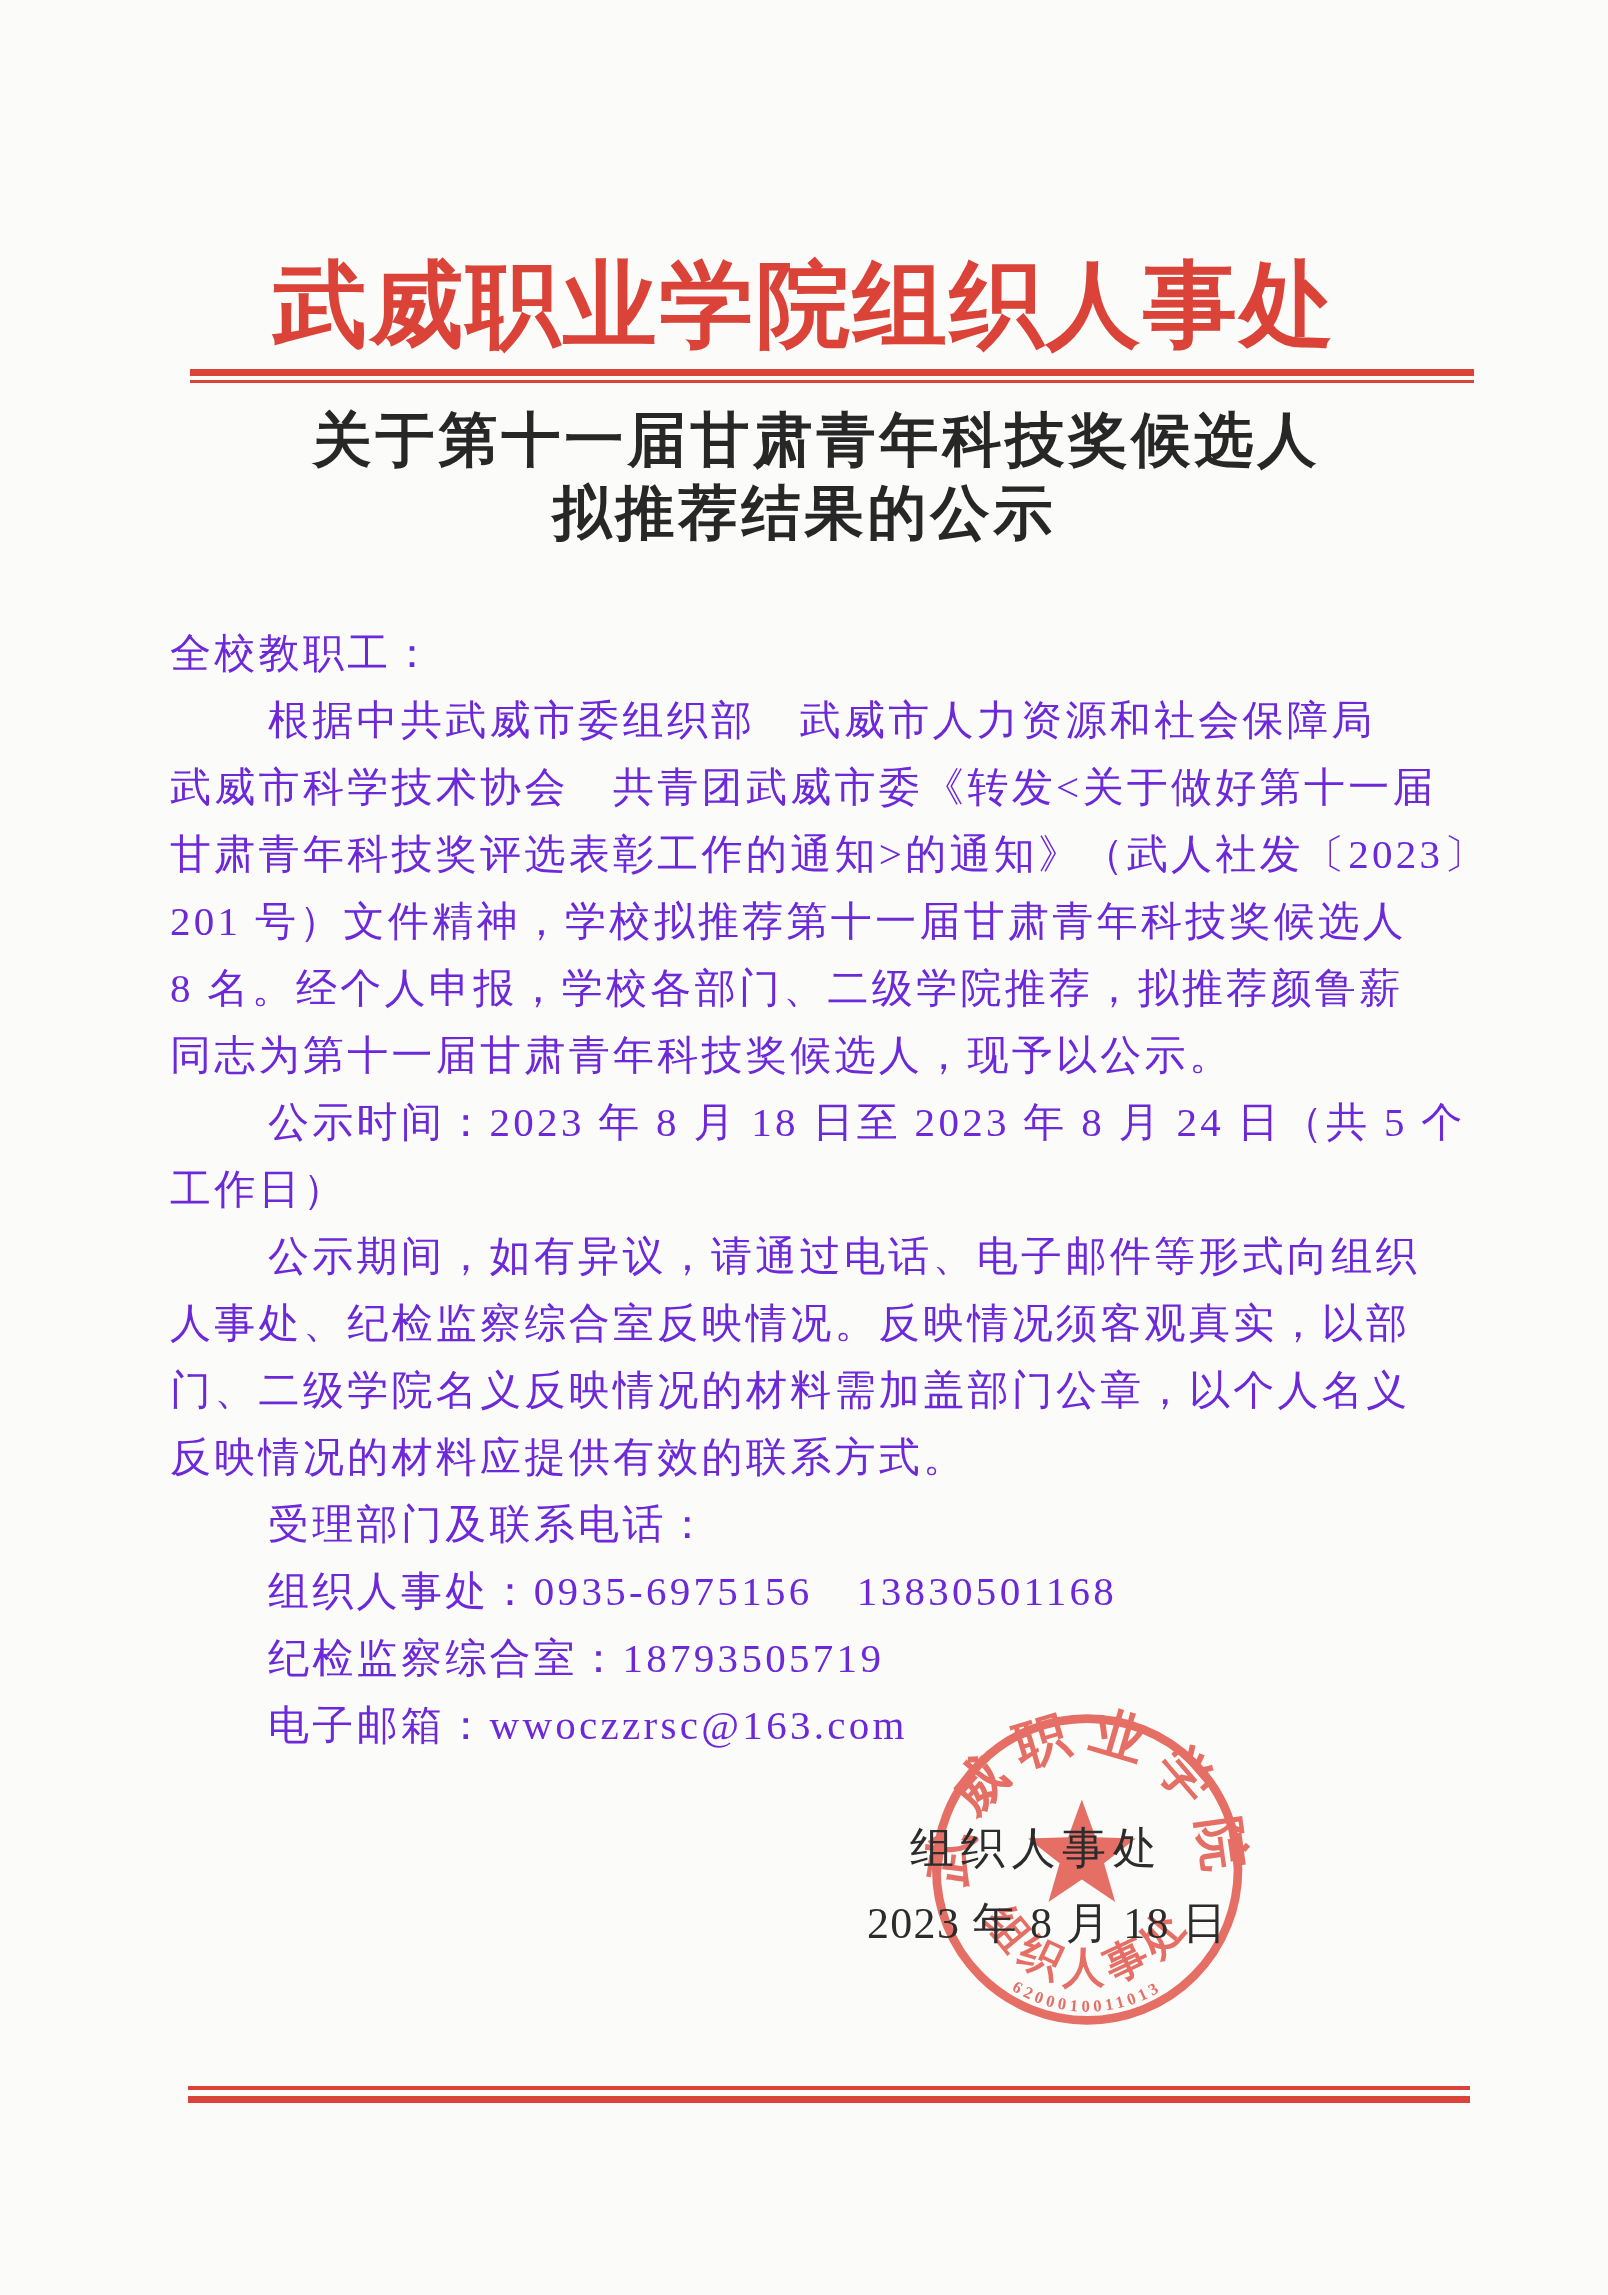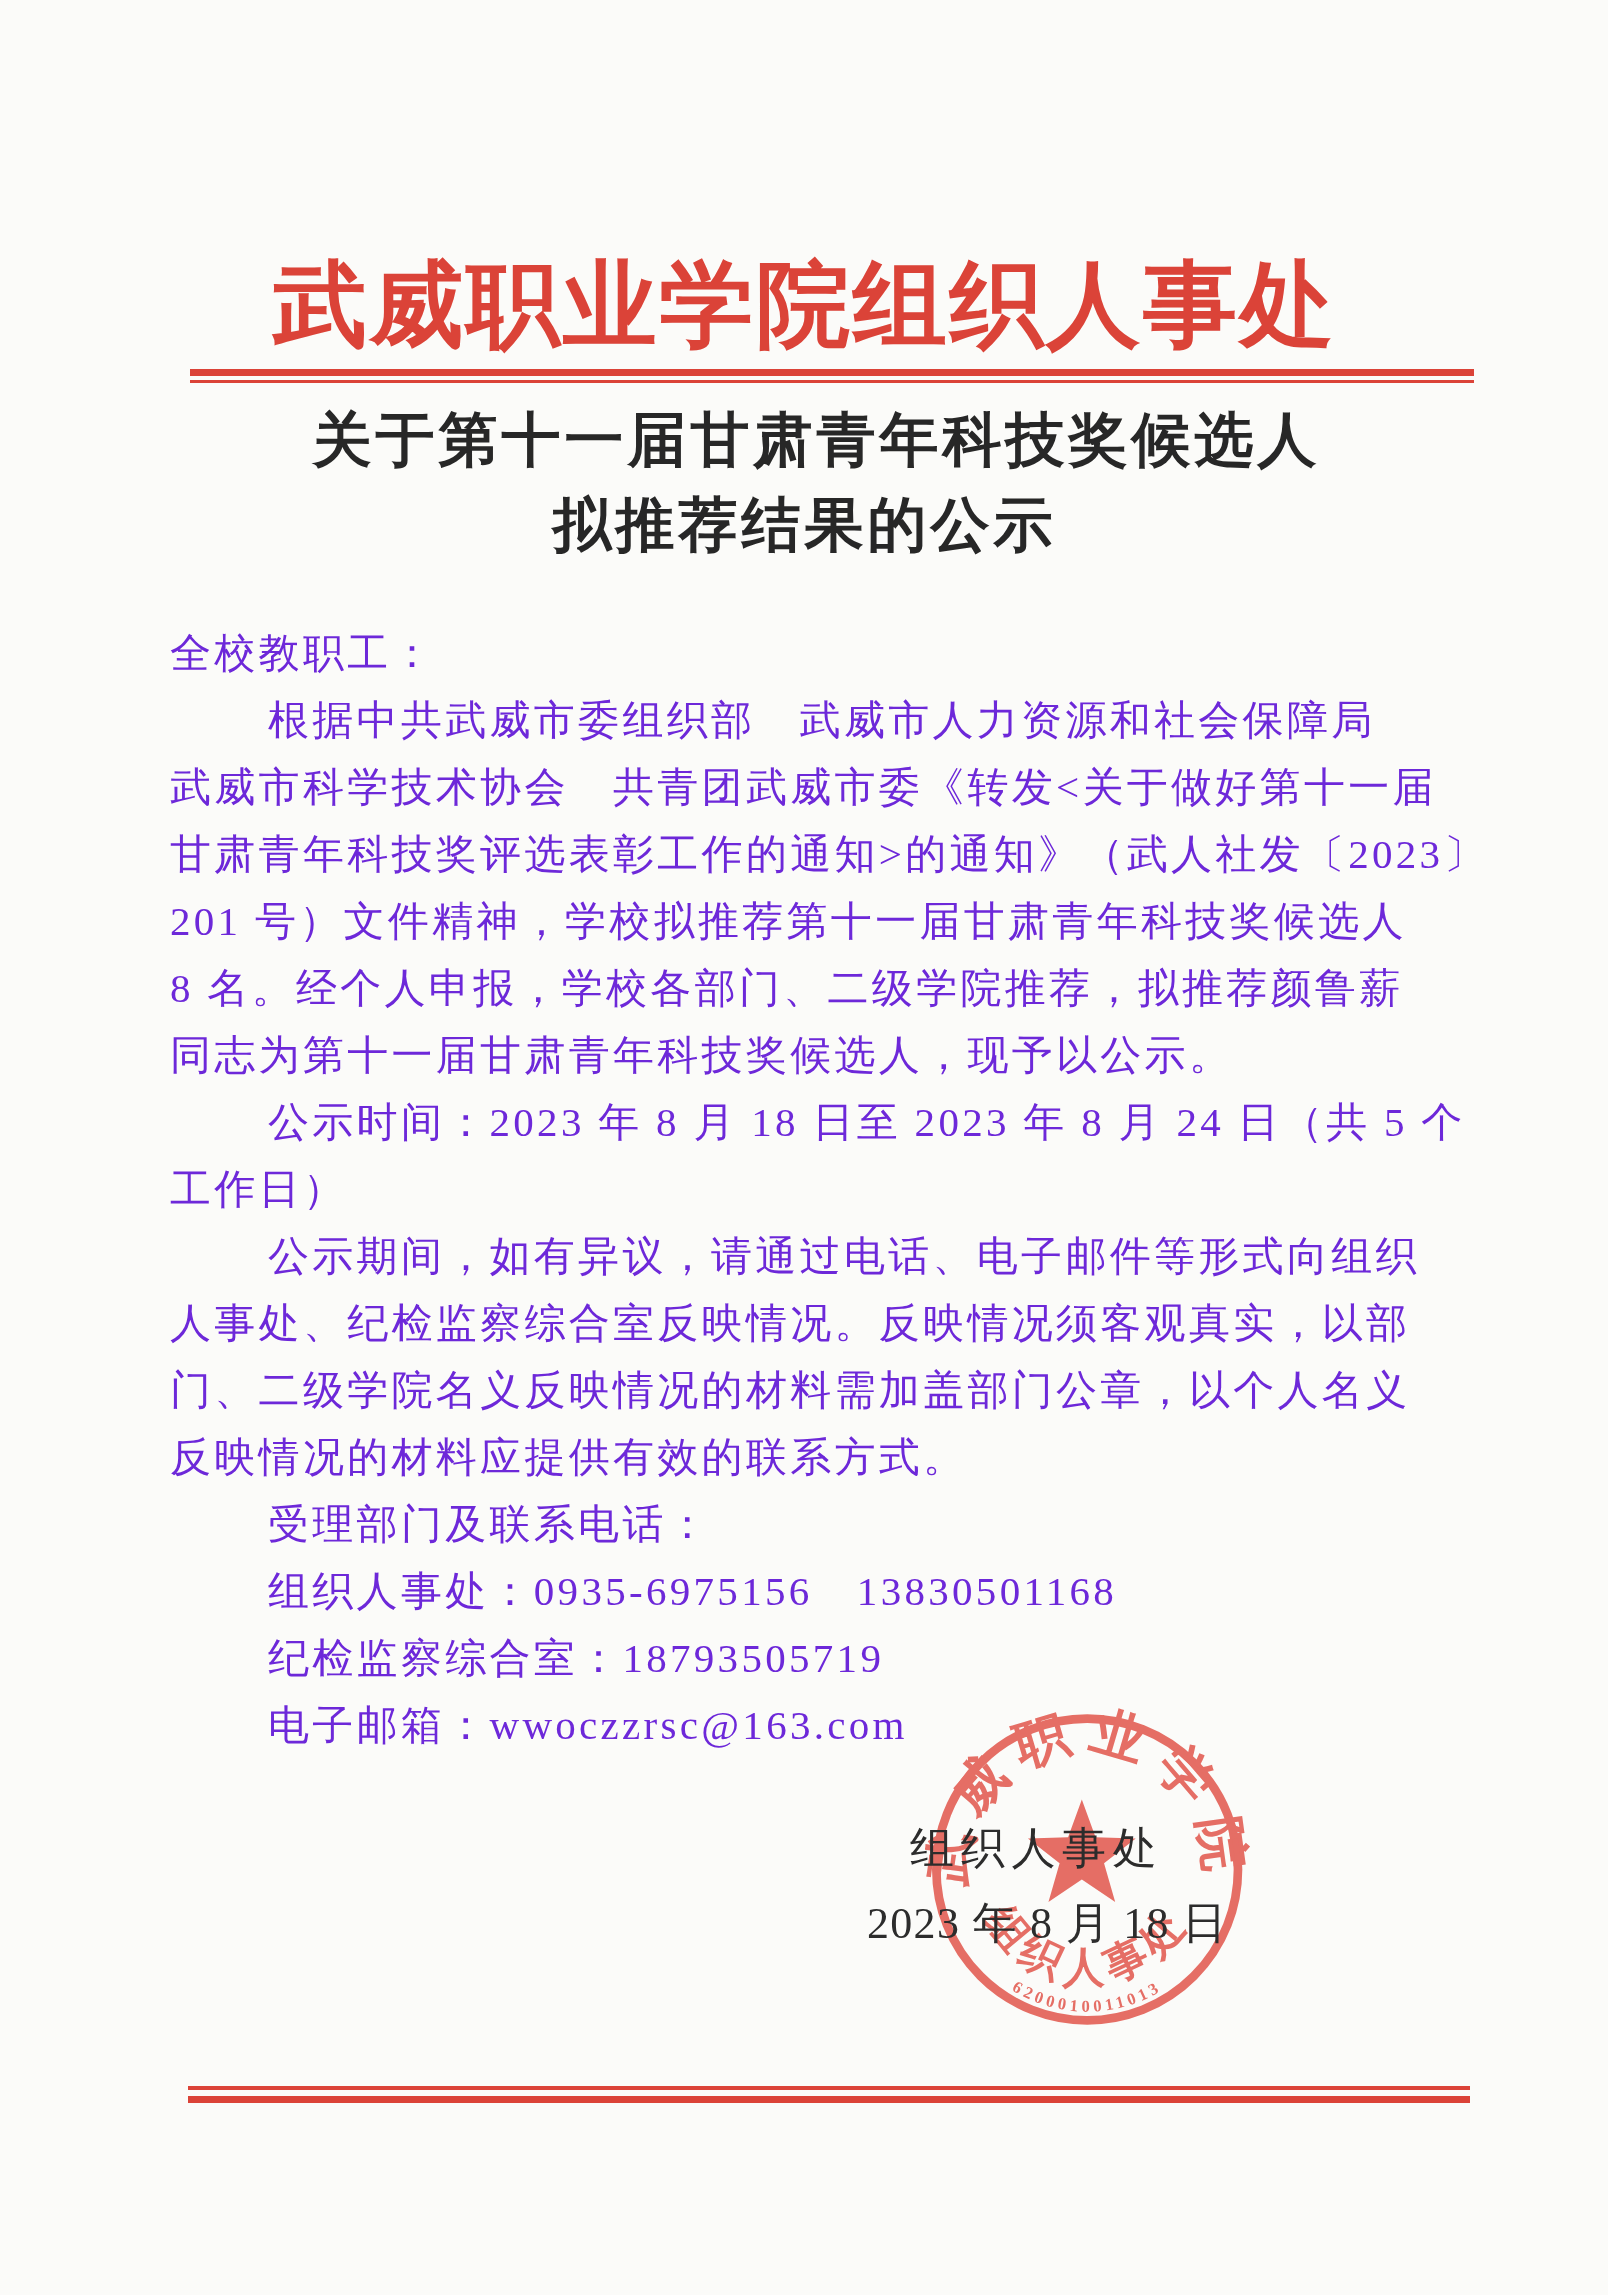--- a/index.html
+++ b/index.html
@@ -37,21 +37,21 @@
     left: 0;
     width: 100%;
     text-align: center;
     font-size: 59px;
     font-weight: bold;
     color: #272727;
     letter-spacing: 4px;
     white-space: nowrap;
   }
   .doc-title-1 { top: 401px; padding-left: 12px; }
-  .doc-title-2 { top: 486px; }
+  .doc-title-2 { top: 474px; }
 
   
   .body-text {
     position: absolute;
     left: 170px;
     top: 620px;
     width: 1292px;
     font-size: 41px;
     color: #6d28d9;
     letter-spacing: 3.3px;

